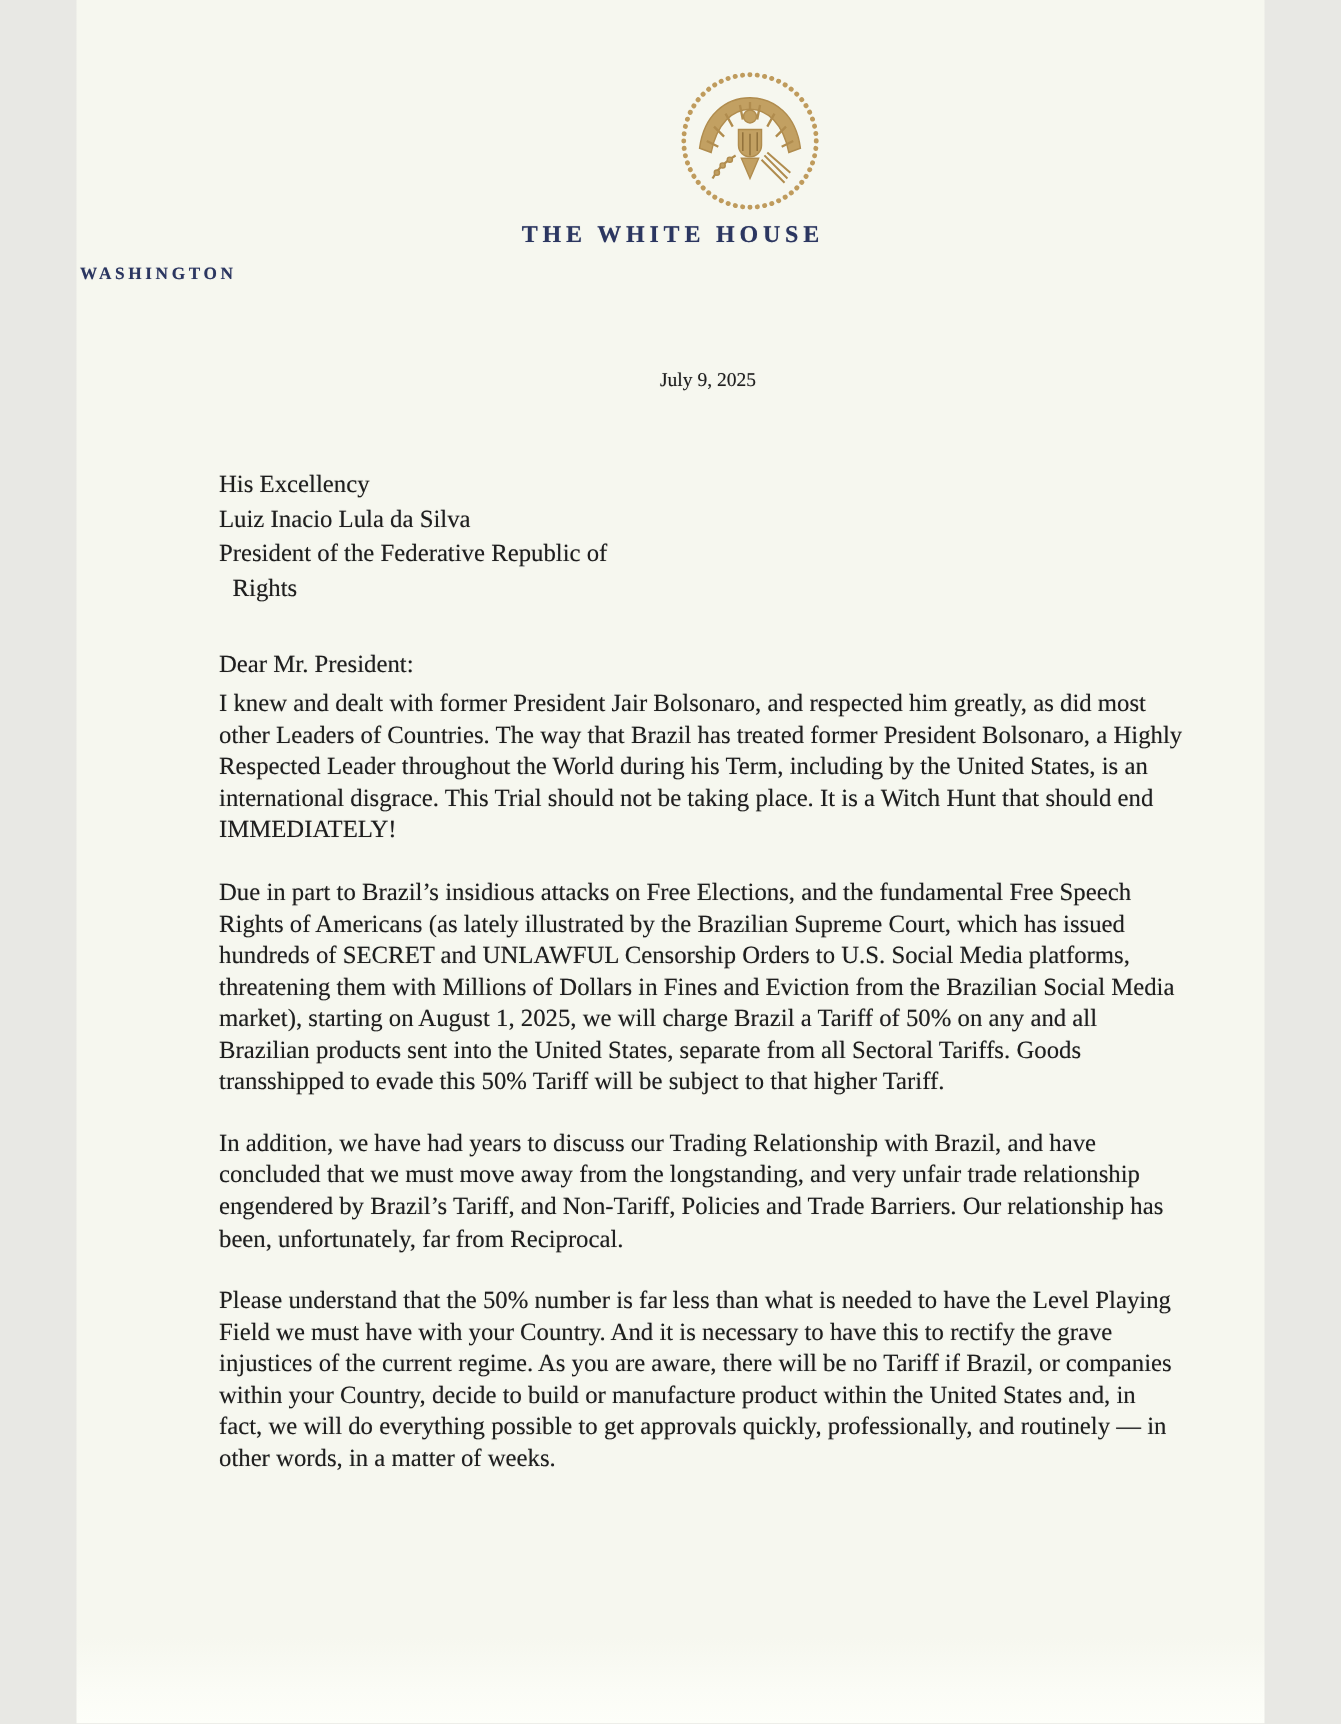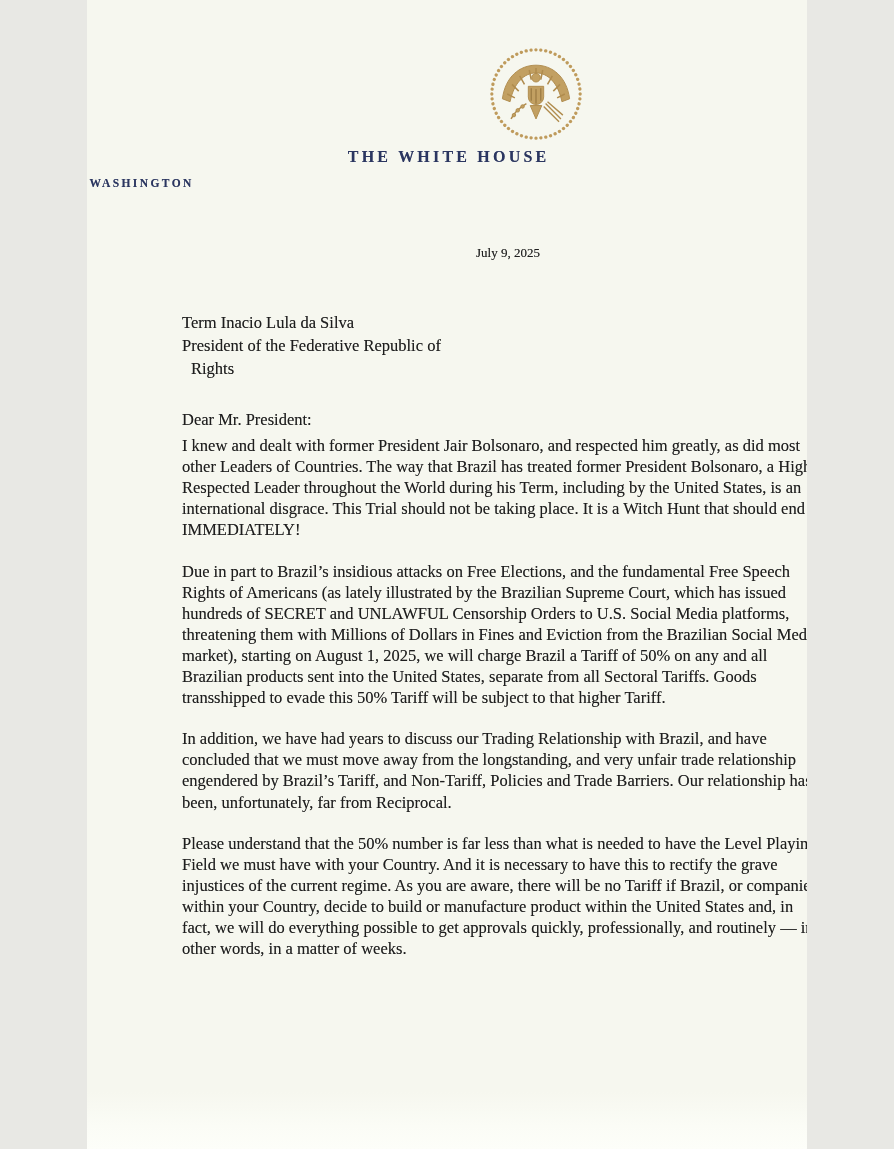--- a/index.html
+++ b/index.html
@@ -1,18 +1,18 @@
 <!DOCTYPE html>
 <html><head>
 <meta charset="utf-8">
 <style>
   html, body { margin: 0; padding: 0; background: #e8e8e4; }
   .page {
     position: relative;
-    width: 720px;
+    width: 792px;
     height: 1149px;
     margin: 0 auto;
     background: linear-gradient(180deg, #f6f7ef 0%, #f6f7ef 95%, #fbfcf6 98%, #fdfef9 100%);
     overflow: hidden;
     font-family: "Liberation Serif", "DejaVu Serif", serif;
   }
   .seal {
     position: absolute;
     left: 401px;
     top: 46px;
@@ -93,21 +93,22 @@
   </div>
 
   <div class="wh-title">THE WHITE HOUSE</div>
   <div class="wh-sub">WASHINGTON</div>
 
   <div class="date">July 9, 2025</div>
 
   <div class="body-block">
 
     <div class="recipient">
-      <div>Term Inacio Lula da Silva</div>
+      <div>His Excellency</div>
+      <div>Luiz Inacio Lula da Silva</div>
       <div>President of the Federative Republic of</div>
       <div class="indent">Rights</div>
     </div>
 
     <div class="salutation">Dear Mr. President:</div>
 
     <p class="para">I knew and dealt with former President Jair Bolsonaro, and respected him greatly, as did most
 other Leaders of Countries. The way that Brazil has treated former President Bolsonaro, a Highly
 Respected Leader throughout the World during his Term, including by the United States, is an
 international disgrace. This Trial should not be taking place. It is a Witch Hunt that should end

